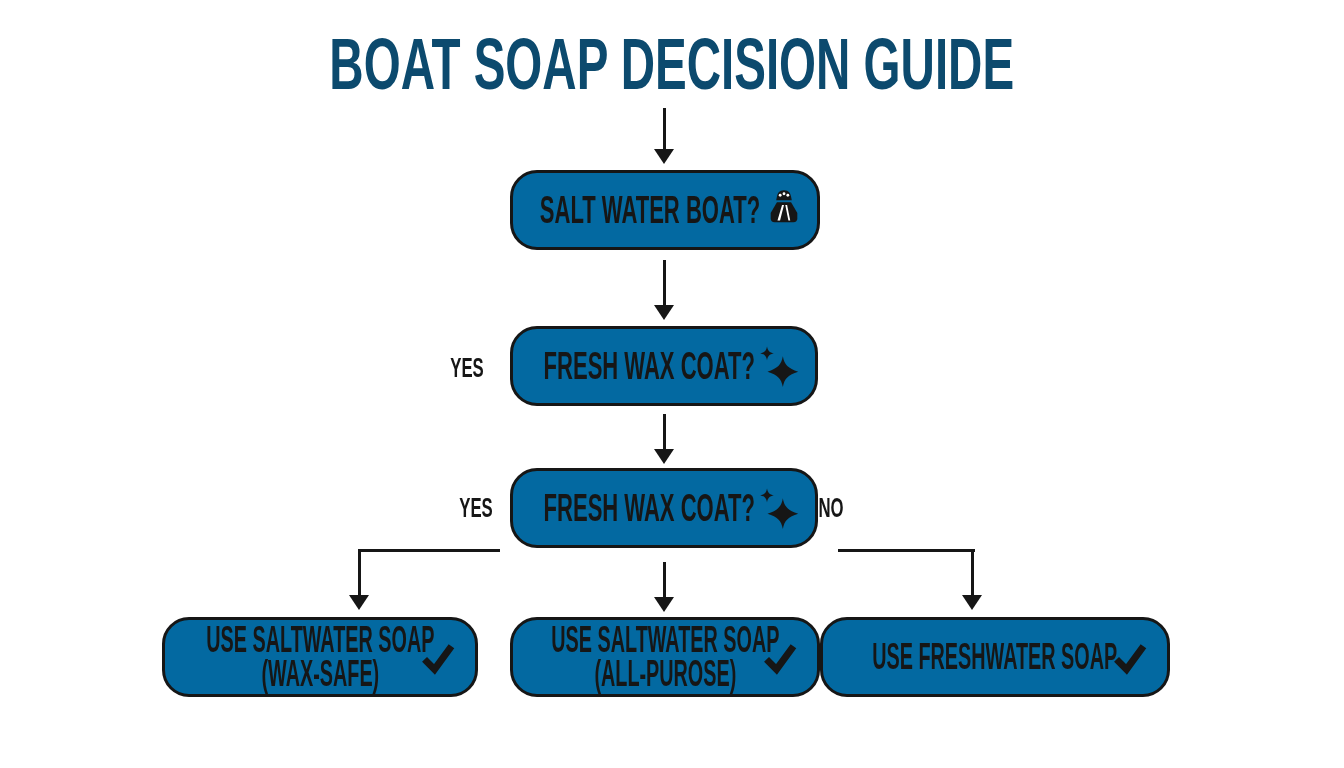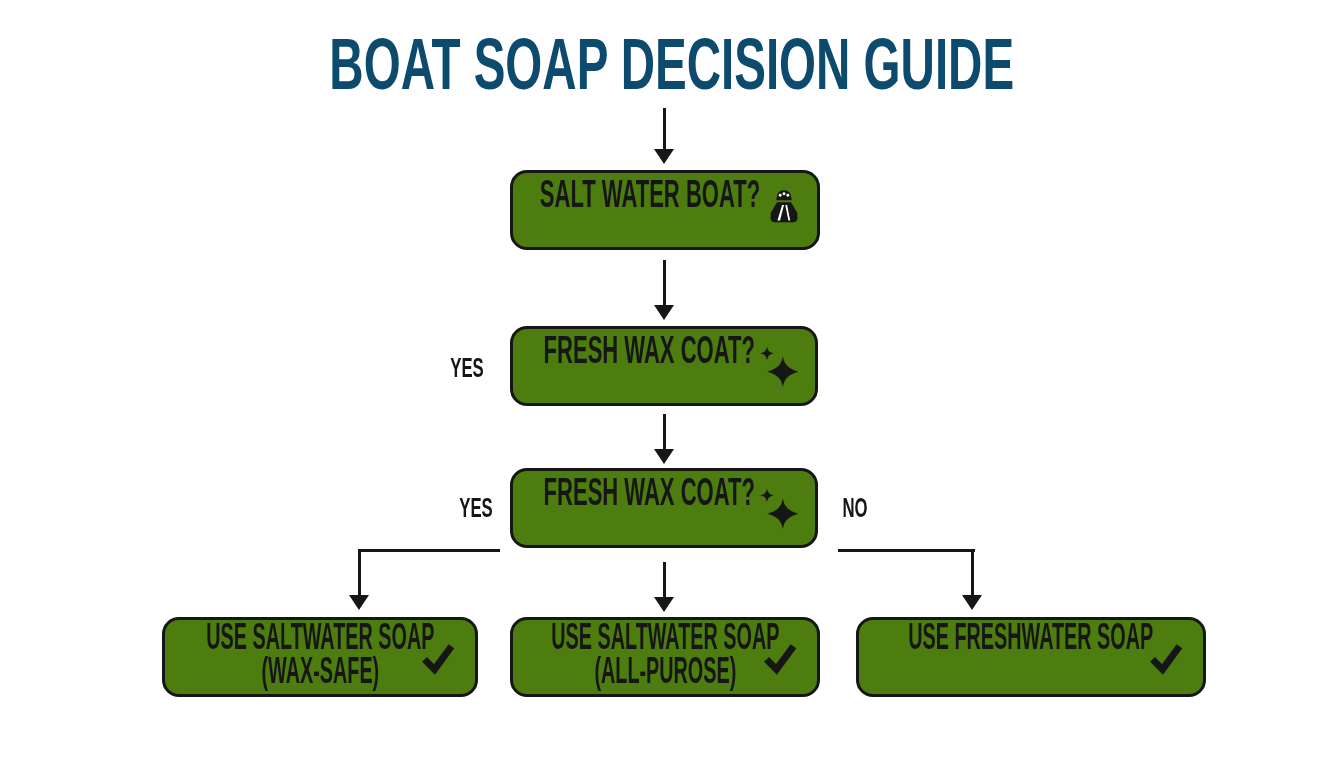--- a/index.html
+++ b/index.html
@@ -7,22 +7,22 @@
     position:relative;width:1344px;height:768px;background:#ffffff;
     font-family:"Liberation Sans","DejaVu Sans",sans-serif;color:#161616;overflow:hidden;
   }
   .title{
     position:absolute;left:0;right:0;top:28px;margin:0;text-align:center;
     font-size:72px;font-weight:bold;line-height:1;letter-spacing:0px;color:#0c4a6e;
   }
   .sq{display:inline-block;white-space:nowrap;transform:scaleX(0.58);transform-origin:50% 50%;}
   .title .sq{transform:scaleX(0.66);}
   .node{
-    position:absolute;border:3px solid #161616;border-radius:17px;background:#4d7c0f;
-    display:flex;align-items:flex-start;justify-content:center;box-sizing:border-box;
+    position:absolute;border:3px solid #161616;border-radius:27px;background:#0369a1;
+    display:flex;align-items:center;justify-content:center;box-sizing:border-box;
   }
   .node .lbl{font-size:38px;font-weight:bold;}
   .decision{padding-right:30px;}
   .outcome{}
   .stack{
     font-size:36px;font-weight:bold;line-height:0.95;text-align:center;
     transform:scaleX(0.55);transform-origin:50% 50%;white-space:nowrap;
   }
   .stack .line:empty{display:none;}
   .edge-label{
@@ -77,21 +77,21 @@
       <path fill="#161616" d="M16 7 C16.9 12.2 19.3 14.6 25.5 16.5 C19.3 18.4 16.9 20.8 16 26 C15.1 20.8 12.7 18.4 6.5 16.5 C12.7 14.6 15.1 12.2 16 7 Z"></path>
     </svg>
   </div>
 
   <div class="vline" style="left:663px;top:414px;width:3px;height:36px;"></div>
   <div class="arrowhead" style="left:654px;top:449px;"></div>
 
   <div class="edge-label" style="left:476px;top:508px;">
     <span class="sq" style="transform:scaleX(0.62);">YES</span>
   </div>
-  <div class="edge-label" style="left:855px;top:508px;">
+  <div class="edge-label" style="left:831px;top:508px;">
     <span class="sq" style="transform:scaleX(0.62);">NO</span>
   </div>
   <div class="node decision" style="left:510px;top:468px;width:308px;height:80px;">
     <span class="sq lbl">FRESH WAX COAT?</span>
     <svg class="icon icon-sparkles" width="42" height="42" viewBox="0 0 26 26">
       <path fill="#161616" d="M6.2 1 C6.7 3.7 7.7 4.7 10.4 5.2 C7.7 5.7 6.7 6.7 6.2 9.4 C5.7 6.7 4.7 5.7 2 5.2 C4.7 4.7 5.7 3.7 6.2 1 Z"></path>
       <path fill="#161616" d="M16 7 C16.9 12.2 19.3 14.6 25.5 16.5 C19.3 18.4 16.9 20.8 16 26 C15.1 20.8 12.7 18.4 6.5 16.5 C12.7 14.6 15.1 12.2 16 7 Z"></path>
     </svg>
   </div>
 
@@ -119,21 +119,21 @@
   <div class="node outcome" style="left:510px;top:617px;width:310px;height:80px;">
     <div class="stack">
       <div class="line">USE SALTWATER SOAP</div>
       <div class="line">(ALL-PUROSE)</div>
     </div>
     <svg class="icon icon-check" width="42" height="38" viewBox="0 0 24 24">
       <path d="M3.5 13.5 L9.8 19.8 L20.5 5.2" fill="none" stroke="#161616" stroke-width="4.4"></path>
     </svg>
   </div>
 
-  <div class="node outcome" style="left:856px;top:617px;width:350px;height:80px;">
+  <div class="node outcome" style="left:820px;top:617px;width:350px;height:80px;">
     <div class="stack">
       <div class="line">USE FRESHWATER SOAP</div>
 
     </div>
     <svg class="icon icon-check" width="42" height="38" viewBox="0 0 24 24">
       <path d="M3.5 13.5 L9.8 19.8 L20.5 5.2" fill="none" stroke="#161616" stroke-width="4.4"></path>
     </svg>
   </div>
 
 </div>

